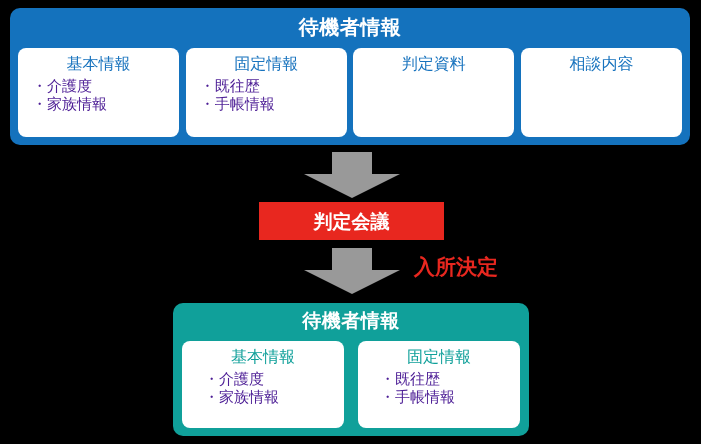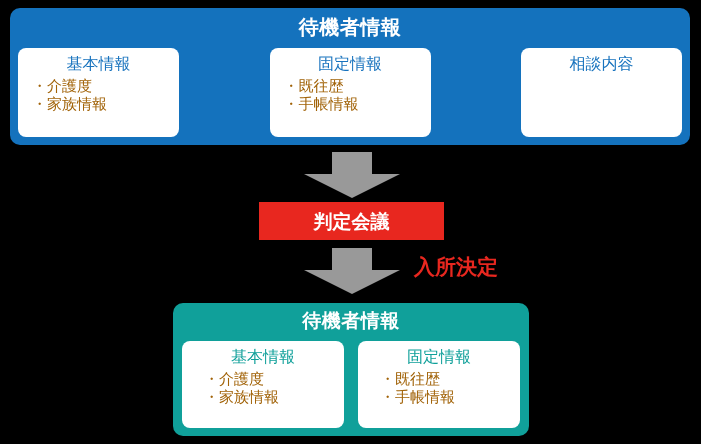--- a/index.html
+++ b/index.html
@@ -56,21 +56,21 @@
     font-weight: normal;
     line-height: 1;
     text-align: center;
     white-space: nowrap;
   }
   .card-items {
     margin: 0;
     padding: 0;
     list-style: none;
     align-self: flex-start;
-    color: #a16207;
+    color: #4c1d95;
   }
   .card-items li {
     white-space: nowrap;
     line-height: 1.18;
     font-weight: normal;
   }
 
   
   #top-panel {
     left: 10px;
@@ -198,20 +198,23 @@
       </div>
 
       <div class="card">
         <div class="card-heading">固定情報</div>
         <ul class="card-items">
           <li>・既往歴</li>
           <li>・手帳情報</li>
         </ul>
       </div>
 
+      <div class="card">
+        <div class="card-heading">判定資料</div>
+      </div>
 
       <div class="card">
         <div class="card-heading">相談内容</div>
       </div>
 
     </div>
   </div>
 
   <svg class="arrow-down" id="arrow-1" viewBox="0 0 96 46">
     <polygon points="28,0 68,0 68,22 96,22 48,46 0,22 28,22" fill="#999999"></polygon>

